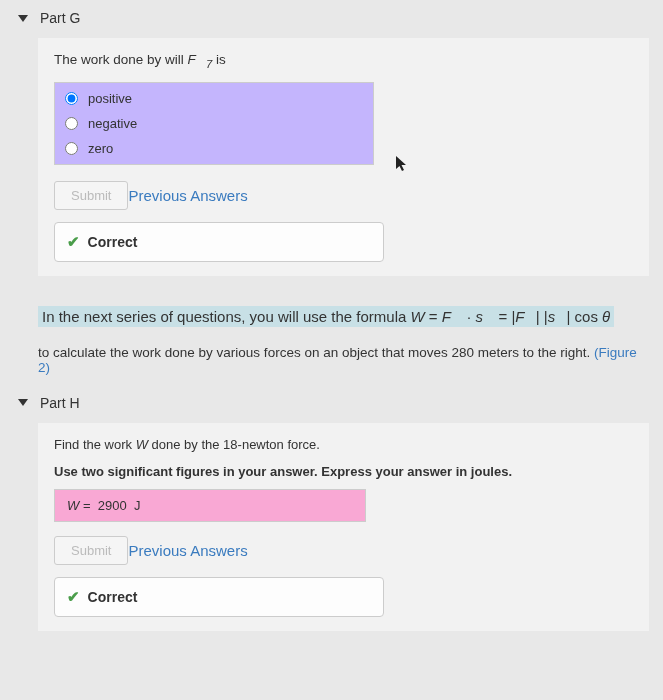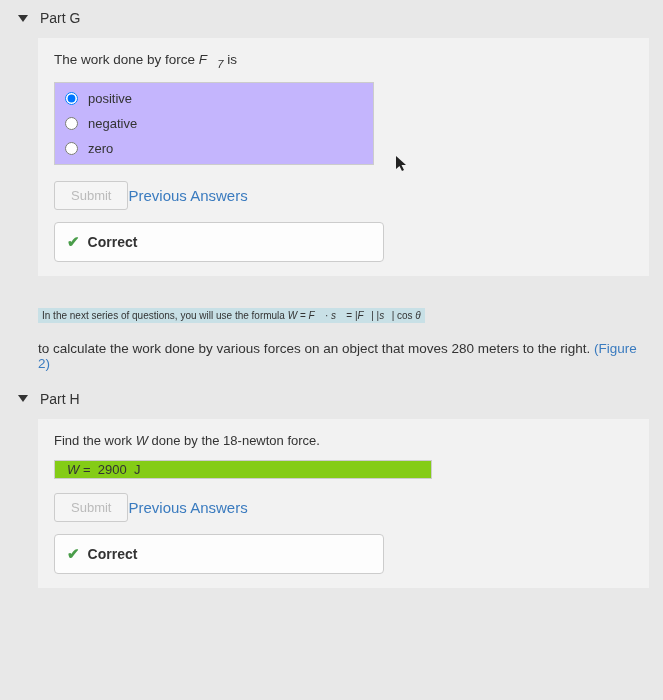--- a/index.html
+++ b/index.html
@@ -74,32 +74,32 @@
     font-size: 15px;
   }
   .info-band {
     margin-top: 20px;
     padding: 10px 16px 10px 38px;
   }
   .hl {
     background: #c8e0e6;
     display: inline-block;
     padding: 2px 4px;
-    font-size: 10px;
+    font-size: 15px;
   }
   .info-line2 {
     padding: 8px 16px 10px 38px;
     font-size: 13.5px;
   }
   .fig-link { color: #3a7bbf; }
   .answer-box {
     border: 1px solid #ccc;
-    background: #84cc16;
-    padding: 1px 12px;
-    width: 378px;
+    background: #f9a8d4;
+    padding: 8px 12px;
+    width: 312px;
     margin-bottom: 14px;
     font-size: 13px;
   }
   .sub-inst { font-weight: bold; font-size: 13px; margin-bottom: 10px; }
   .vec { font-style: italic; }
   .cursor-icon {
     position: absolute;
     left: 395px;
     top: 155px;
     font-size: 16px;
@@ -119,21 +119,21 @@
       </svg>
   </span>
 
   <div class="part-header">
     <div class="tri"></div>
     <div class="title">Part G</div>
   </div>
 
   <div class="content-block">
     <div class="prompt">
-      <span>The work done by force </span><span class="vec">F⃗<sub>7</sub></span><span> is</span>
+      <span>The work done by will </span><span class="vec">F⃗<sub>7</sub></span><span> is</span>
     </div>
 
     <div class="options-box">
       <label class="opt-row">
         <input type="radio" name="g" checked="" style="">
         <span>positive</span>
       </label>
       <label class="opt-row">
         <input type="radio" name="g" style="">
         <span>negative</span>
@@ -166,20 +166,21 @@
 
   <div class="part-header">
     <div class="tri"></div>
     <div class="title">Part H</div>
   </div>
 
   <div class="content-block">
     <div class="prompt sml">
       Find the work <i>W</i> done by the 18-newton force.
     </div>
+    <div class="sub-inst">Use two significant figures in your answer. Express your answer in joules.</div>
 
     <div class="answer-box">
       <i>W</i> = &nbsp;<span>2900</span>&nbsp;&nbsp;<span>J</span>
     </div>
 
     <div class="btn-row">
       <button class="submit-btn">Submit</button>
       <a class="prev-link">Previous Answers</a>
     </div>
 

